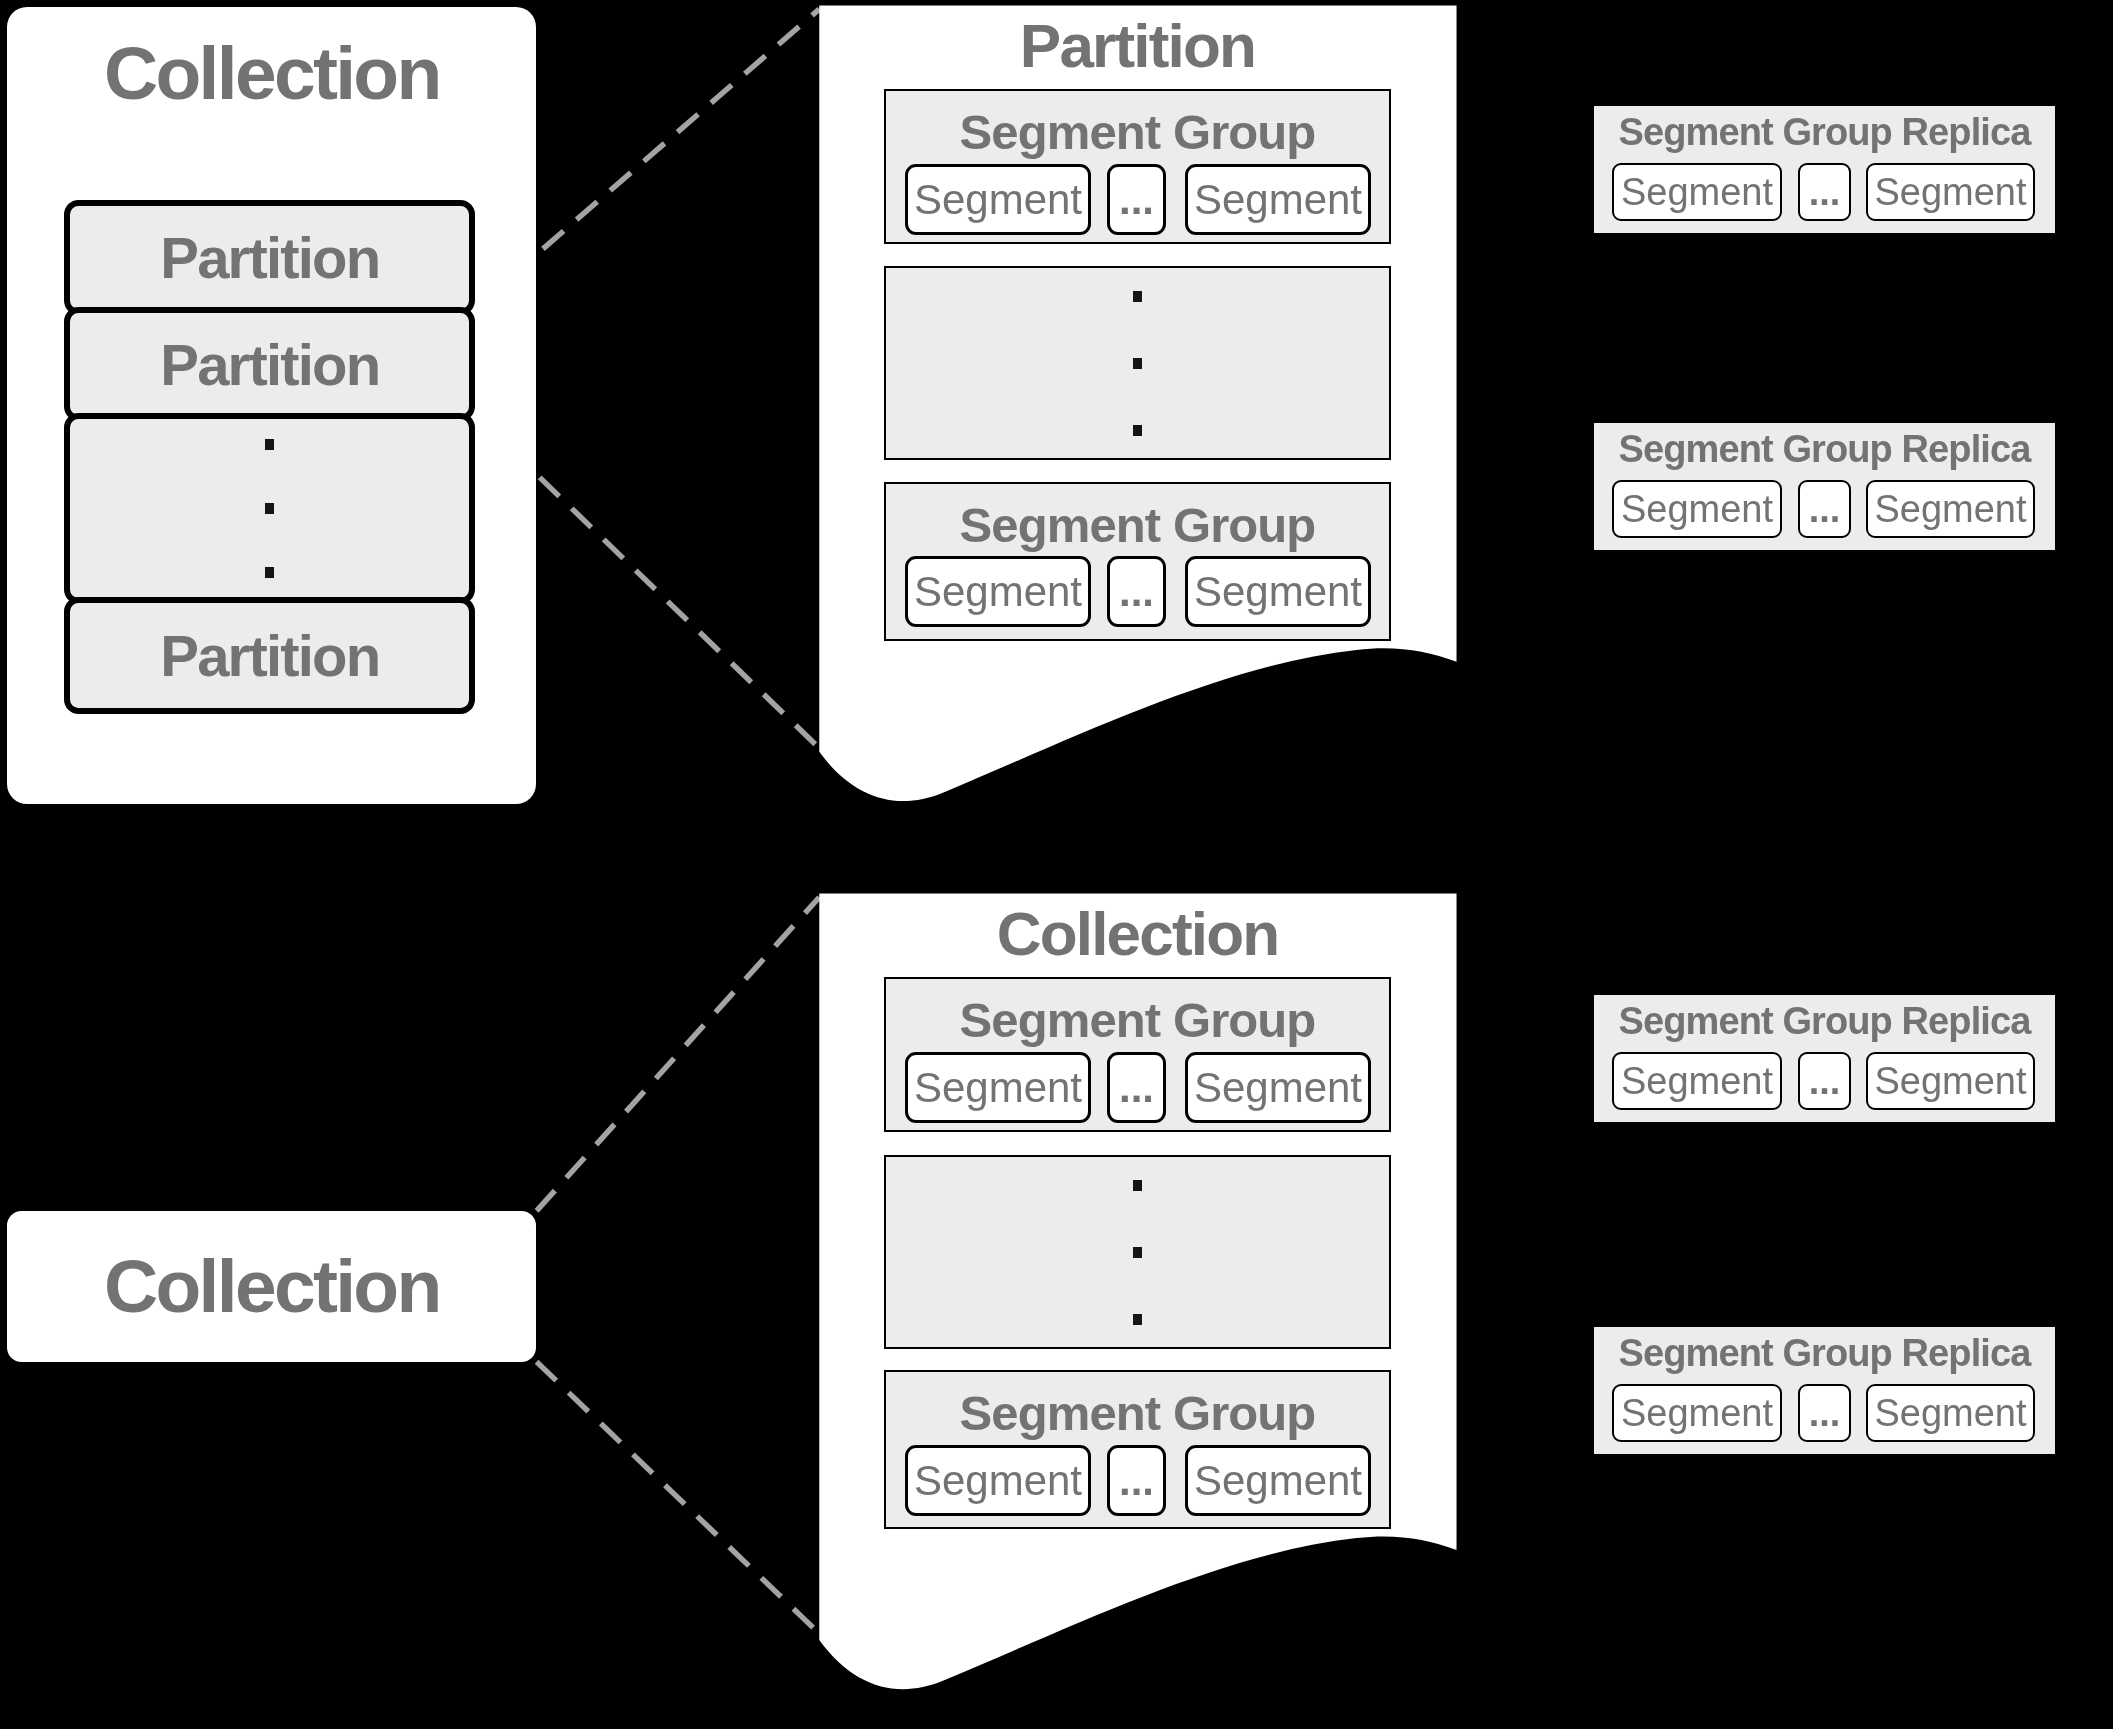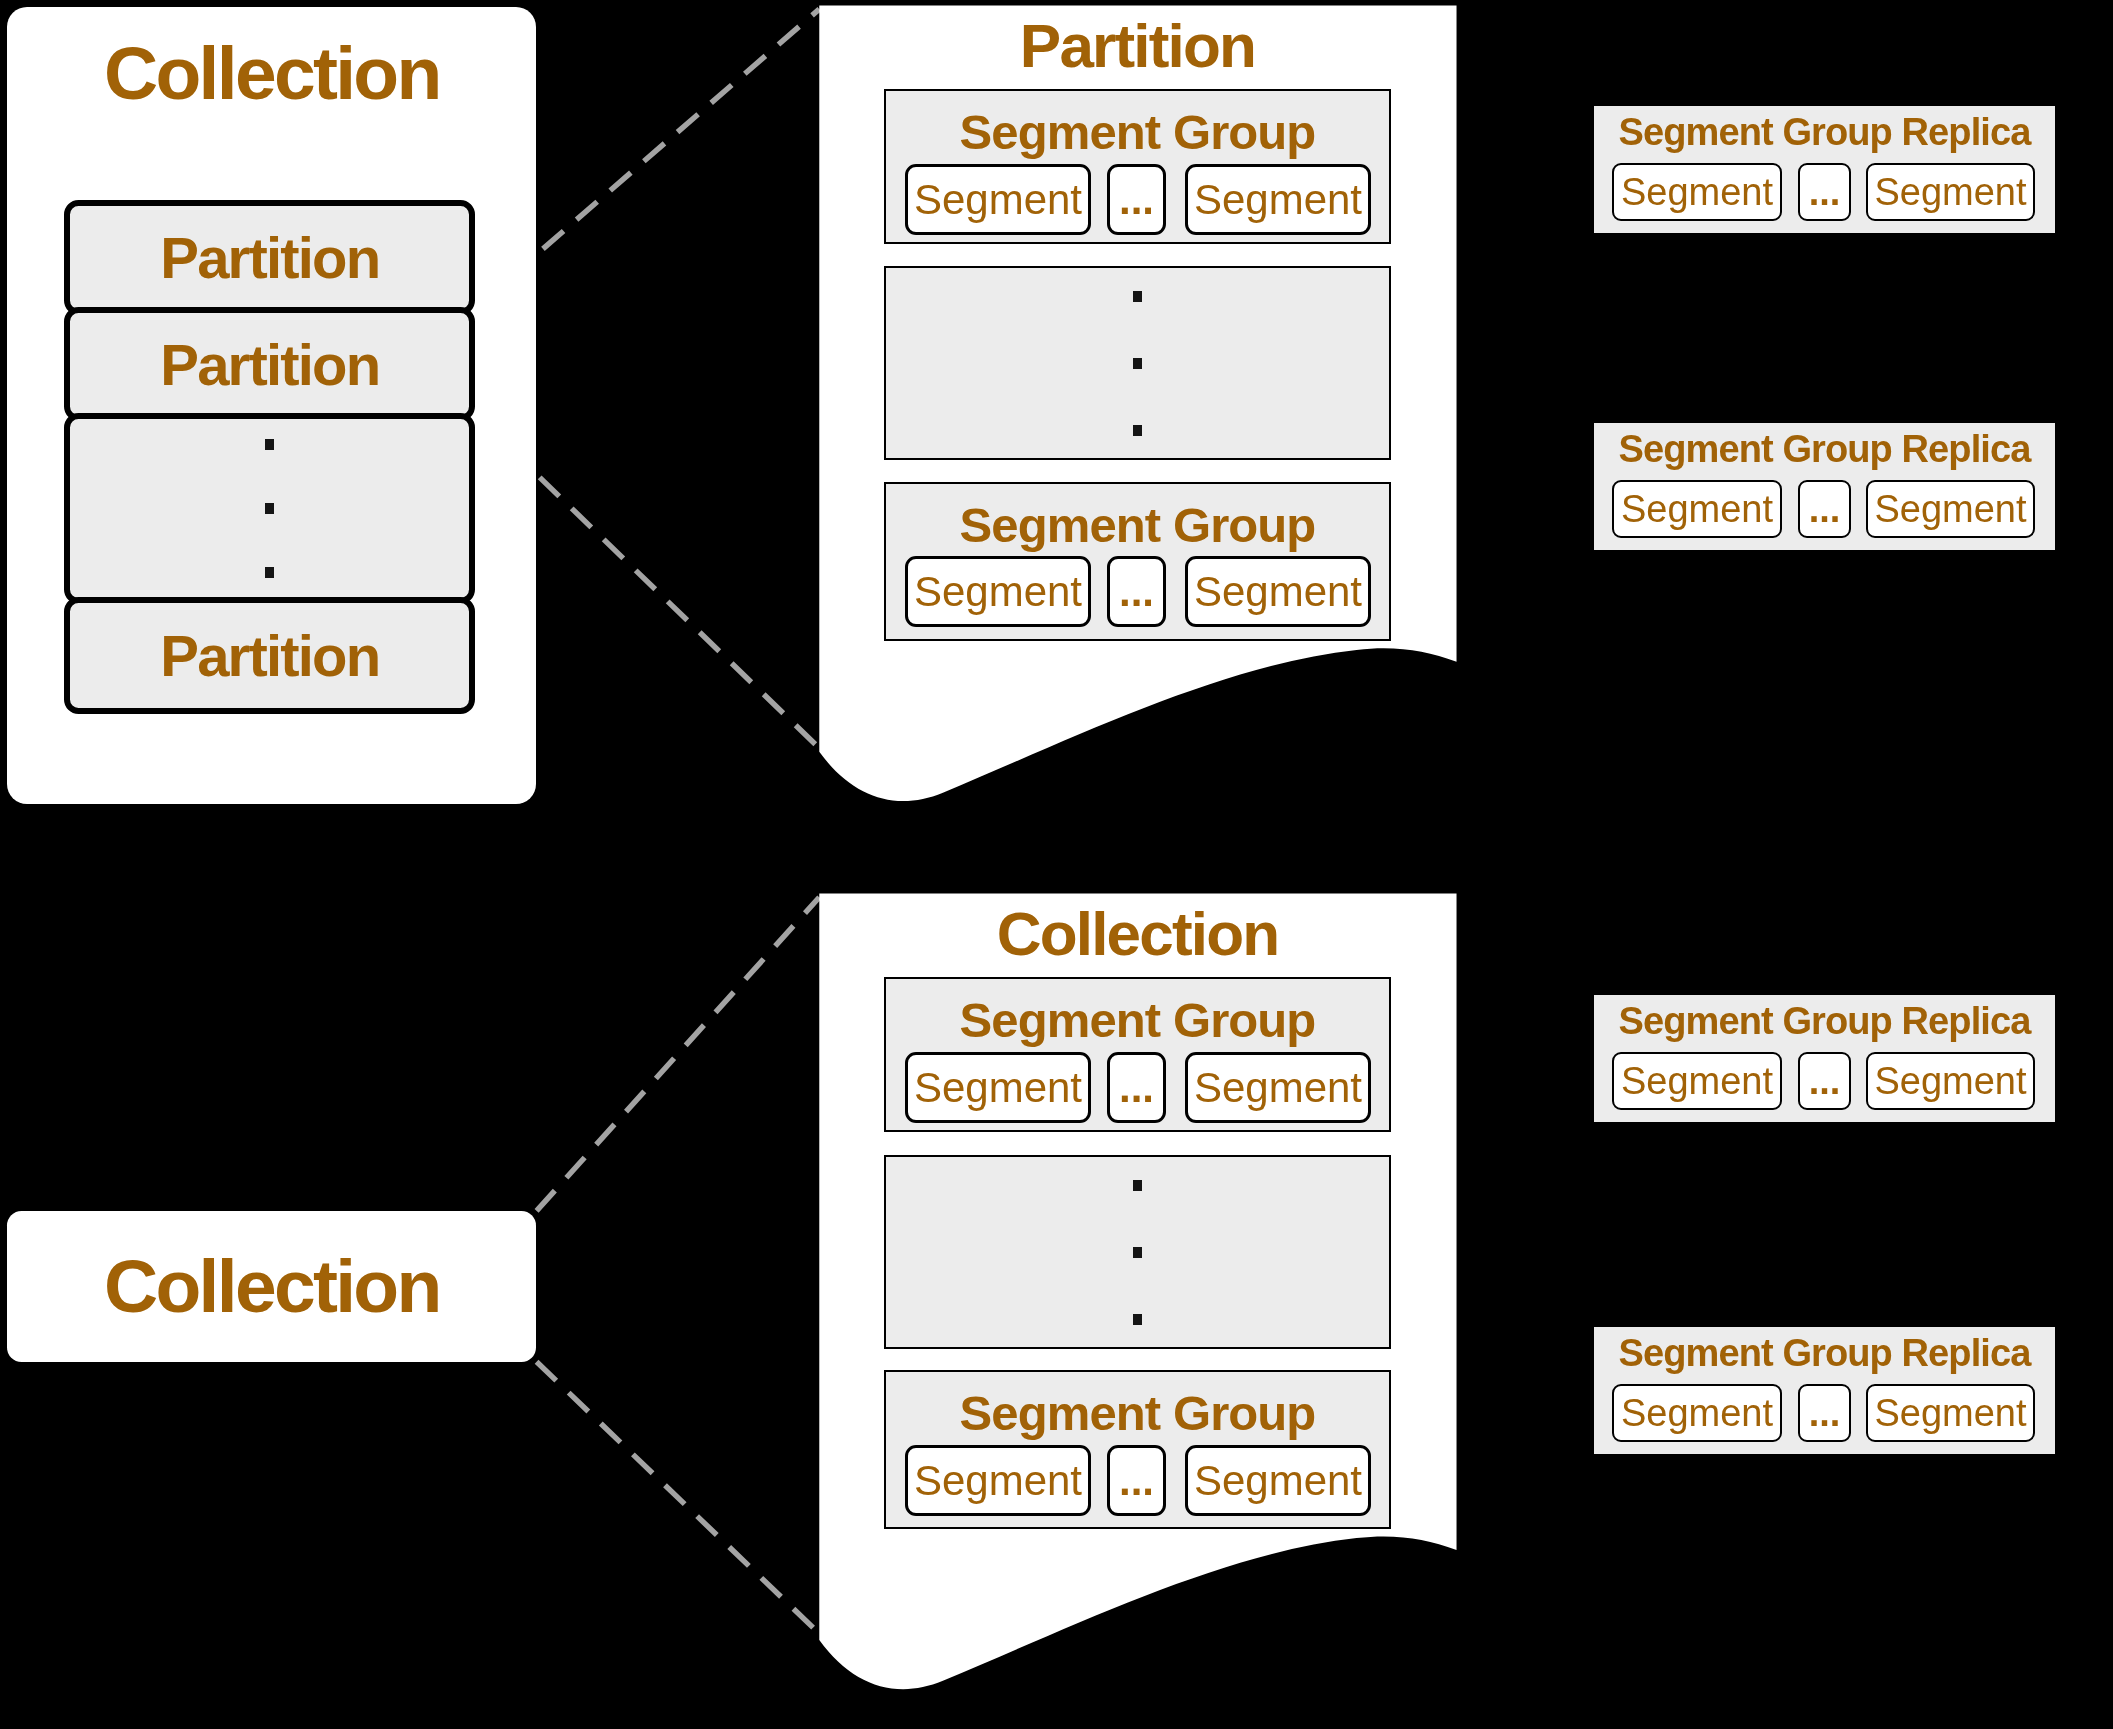--- a/index.html
+++ b/index.html
@@ -1,18 +1,18 @@
 <!DOCTYPE html>
 <html style="font-size:14.5px"><head>
 <meta charset="utf-8">
 <style>
   html,body{margin:0;padding:0;background:#000;}
   .stage{
     position:relative;width:2114px;height:1729px;background:#000;overflow:hidden;
-    font-family:"Liberation Sans", sans-serif;color:#a16207;
+    font-family:"Liberation Sans", sans-serif;color:#737373;
   }
   .abs{position:absolute;box-sizing:border-box;}
   svg.layer{position:absolute;left:0;top:0;}
   .card{background:#fff;border-radius:20px;}
   .pill{background:#fff;border-radius:14.5px;display:flex;align-items:center;justify-content:center;}
   .card-title{font-weight:bold;font-size:75px;letter-spacing:-2.7px;text-align:center;width:100%;line-height:1;}
   .page-title{font-weight:bold;font-size:62px;letter-spacing:-1.8px;text-align:center;line-height:1;}
   .partition{
     background:#ececec;border:6.4px solid #000;border-radius:14.5px;
     display:flex;align-items:center;justify-content:center;

